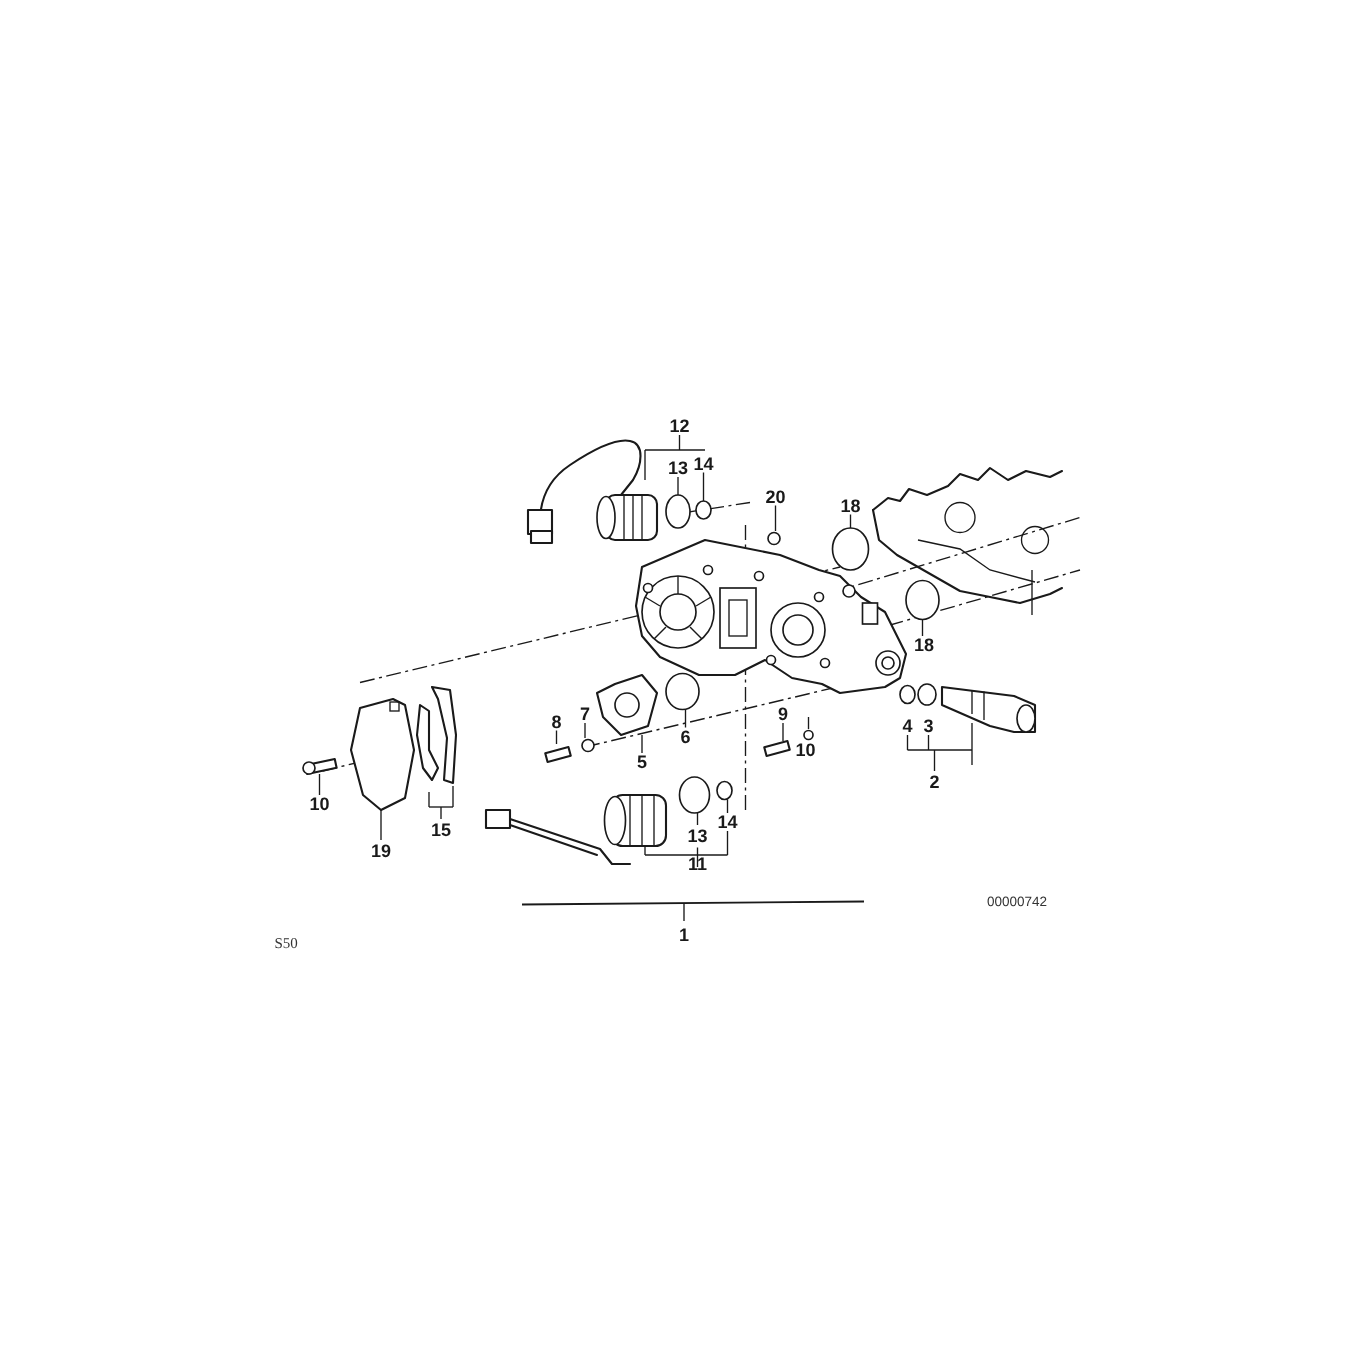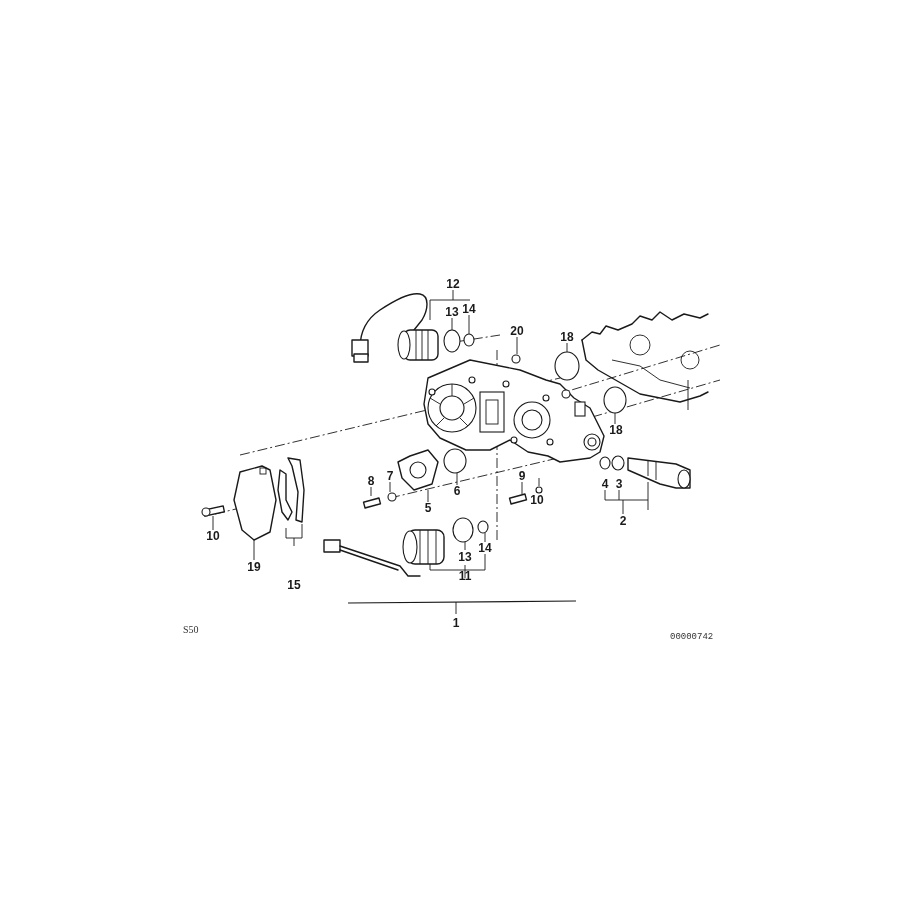--- a/index.html
+++ b/index.html
@@ -1,20 +1,20 @@
 <!DOCTYPE html>
 <html><head>
 <meta charset="utf-8">
 <style>
   html, body { margin:0; padding:0; background:#ffffff; }
   body { width:900px; height:900px; position:relative; overflow:hidden; font-family:"Liberation Sans", sans-serif; }
   #diagram { position:absolute; left:0; top:0; width:900px; height:900px; }
   .lbl { position:absolute; font-family:"Liberation Sans", sans-serif; font-weight:bold; font-size:12px; color:#1a1a1a; transform:translate(-50%,-50%); white-space:nowrap; line-height:1; }
   .footer-left { position:absolute; left:183px; top:624px; font-family:"Liberation Serif", serif; font-size:10px; color:#333; }
-  .footer-right { position:absolute; left:658px; top:632px; font-family:Liberation Mono, monospace; font-size:9px; color:#333;margin-left:12px; }
+  .footer-right { position:absolute; left:658px; top:596px; font-family:Liberation Sans, sans-serif; font-size:9px; color:#333; }
   svg .s { fill:none; stroke:#1a1a1a; stroke-width:1.4; stroke-linejoin:round; stroke-linecap:round; }
   svg .t { fill:none; stroke:#1a1a1a; stroke-width:0.9; }
   svg .d { fill:none; stroke:#1a1a1a; stroke-width:0.9; stroke-dasharray:10 3 2 3; }
   svg .f { fill:#ffffff; stroke:#1a1a1a; stroke-width:1.4; stroke-linejoin:round; }
   svg .g { fill:#ffffff; stroke:#1a1a1a; stroke-width:1.1; }
 </style>
 </head>
 <body>
 
 <svg id="diagram" viewBox="0 0 900 900" xmlns="http://www.w3.org/2000/svg">
@@ -189,21 +189,21 @@
   <span class="lbl" style="left:390px;top:476px">7</span>
   <span class="lbl" style="left:371px;top:481px">8</span>
   <span class="lbl" style="left:522px;top:476px">9</span>
   <span class="lbl" style="left:537px;top:500px">10</span>
   <span class="lbl" style="left:465px;top:576px">11</span>
   <span class="lbl" style="left:465px;top:557px">13</span>
   <span class="lbl" style="left:485px;top:548px">14</span>
   <span class="lbl" style="left:453px;top:284px">12</span>
   <span class="lbl" style="left:452px;top:312px">13</span>
   <span class="lbl" style="left:469px;top:309px">14</span>
-  <span class="lbl" style="left:294px;top:585px">15</span>
+  <span class="lbl" style="left:294px;top:553px">15</span>
   <span class="lbl" style="left:254px;top:567px">19</span>
   <span class="lbl" style="left:213px;top:536px">10</span>
   <span class="lbl" style="left:567px;top:337px">18</span>
   <span class="lbl" style="left:616px;top:430px">18</span>
   <span class="lbl" style="left:517px;top:331px">20</span>
 </div>
 
 <div class="footer-left">S50</div>
 <div class="footer-right">00000742</div>
 

